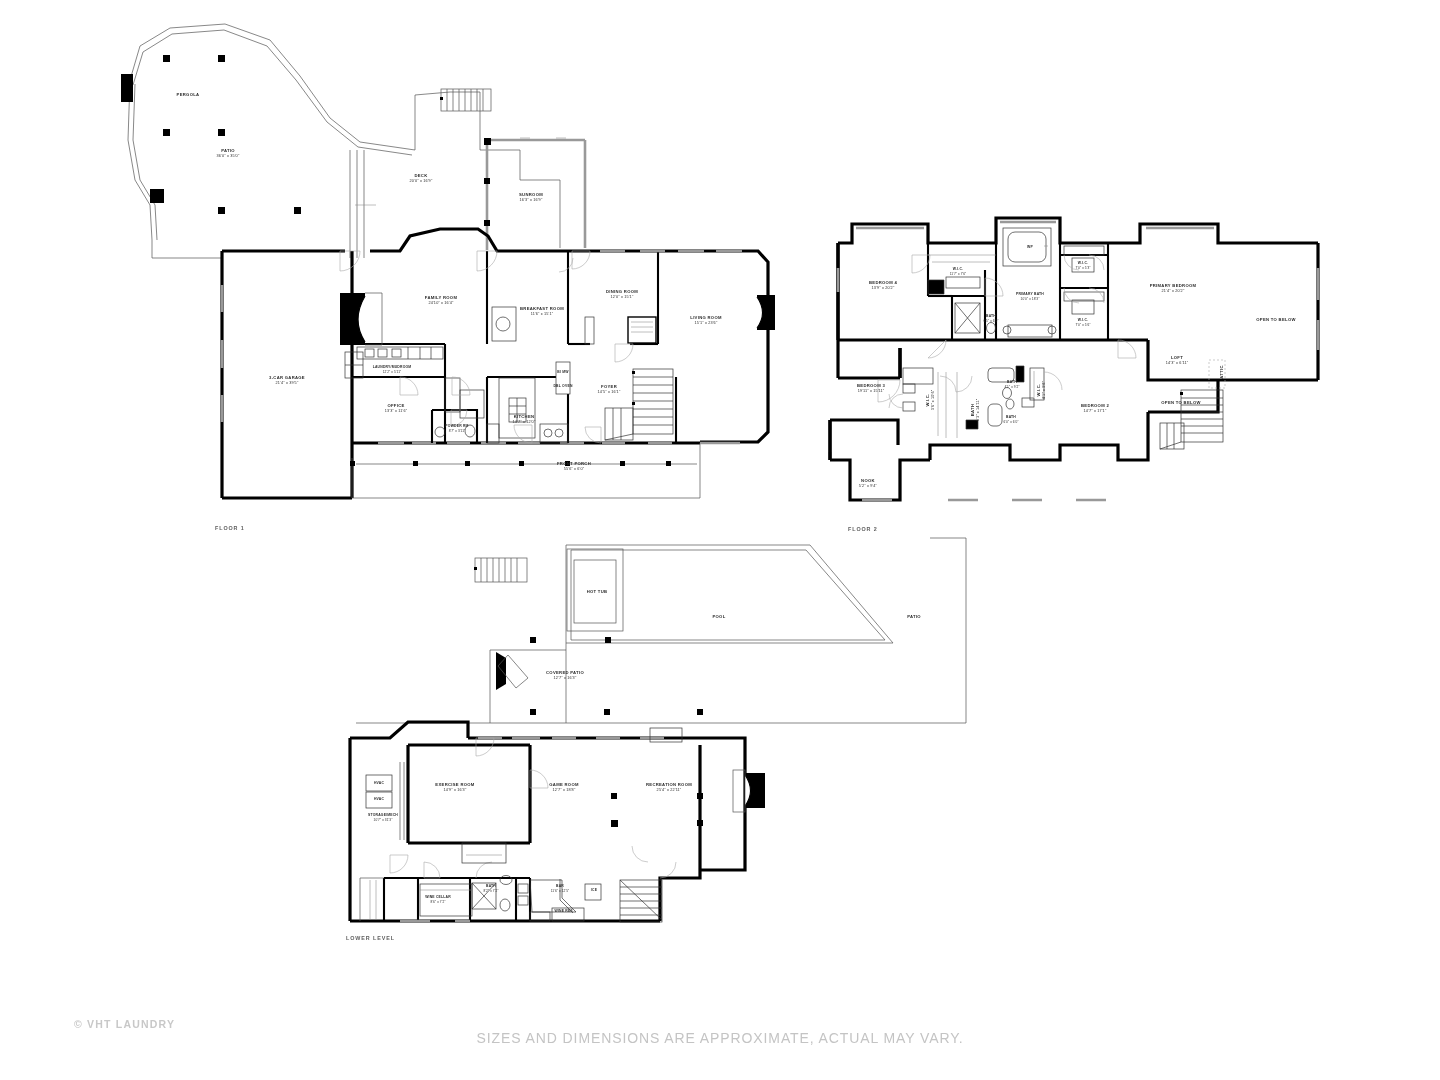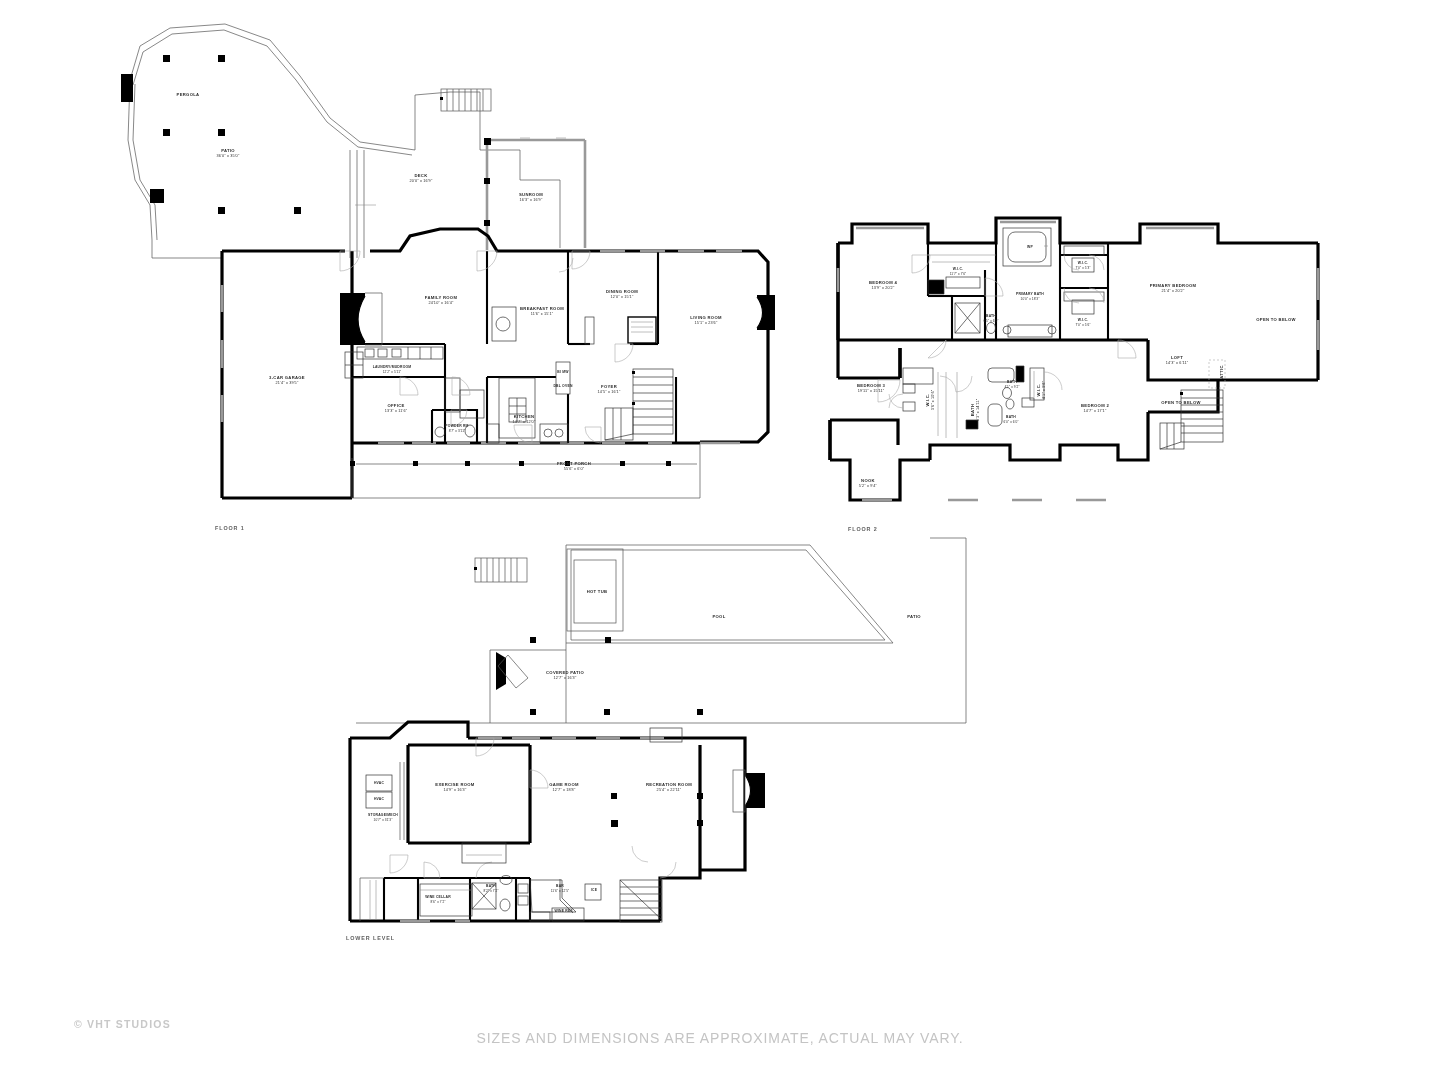--- a/index.html
+++ b/index.html
@@ -599,14 +599,14 @@
     </div>
     <div class="lbl xs" style="left: 564px; top: 911px;">
       <span class="nm">WINE REF.</span>
     </div>
   </div>
 
 <div class="floorlabel" id="fl1" style="left: 215px; top: 525px;">FLOOR 1</div>
 <div class="floorlabel" id="fl2" style="left: 848px; top: 526px;">FLOOR 2</div>
 <div class="floorlabel" id="fl3" style="left: 346px; top: 935px;">LOWER LEVEL</div>
 
-<div id="copyright">© VHT STUDIOS</div>
+<div id="copyright">© VHT LAUNDRY</div>
 <div id="disclaimer">SIZES AND DIMENSIONS ARE APPROXIMATE, ACTUAL MAY VARY.</div>
 
 </body></html>

